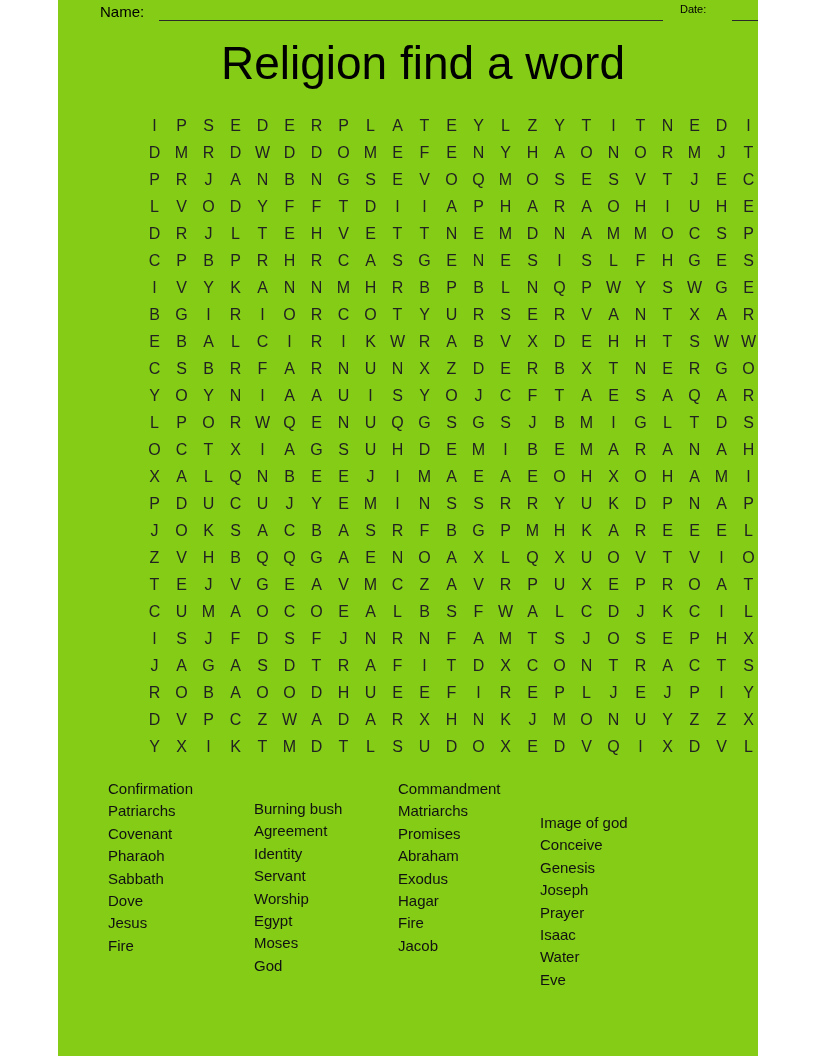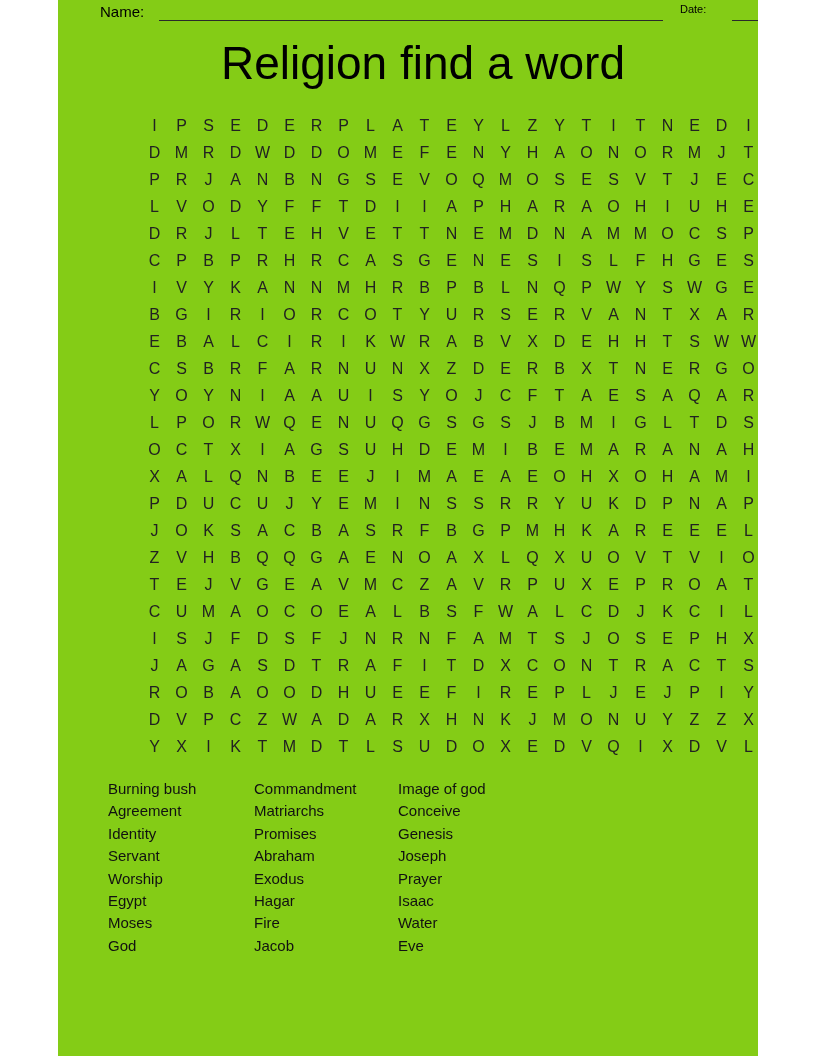--- a/index.html
+++ b/index.html
@@ -70,21 +70,21 @@
     color: #222222;
   }
   .word-list {
     position: absolute;
     top: 778px;
     left: 50px;
     right: 30px;
     display: flex;
   }
   .word-col { width: 146px; }
-  .word-col:nth-child(2) { width: 144px; }
+  .word-col:nth-child(2) { width: 144px; margin-top: 20px; }
   .word-col:nth-child(3) { width: 142px; }
   .word-col:nth-child(4) { width: 144px; margin-top: 34px; }
   .word-col:nth-child(5) { width: auto; }
   .word-item {
     font-size: 15px;
     line-height: 22.4px;
     color: #111111;
     white-space: nowrap;
   }
 </style>
@@ -674,20 +674,30 @@
       <div class="grid-cell">Q</div>
       <div class="grid-cell">I</div>
       <div class="grid-cell">X</div>
       <div class="grid-cell">D</div>
       <div class="grid-cell">V</div>
       <div class="grid-cell">L</div>
       <div class="grid-cell">Y</div>
     </div>
 
   <div class="word-list">
+      <div class="word-col">
+        <div class="word-item">Confirmation</div>
+        <div class="word-item">Patriarchs</div>
+        <div class="word-item">Covenant</div>
+        <div class="word-item">Pharaoh</div>
+        <div class="word-item">Sabbath</div>
+        <div class="word-item">Dove</div>
+        <div class="word-item">Jesus</div>
+        <div class="word-item">Fire</div>
+      </div>
       <div class="word-col">
         <div class="word-item">Burning bush</div>
         <div class="word-item">Agreement</div>
         <div class="word-item">Identity</div>
         <div class="word-item">Servant</div>
         <div class="word-item">Worship</div>
         <div class="word-item">Egypt</div>
         <div class="word-item">Moses</div>
         <div class="word-item">God</div>
       </div>

